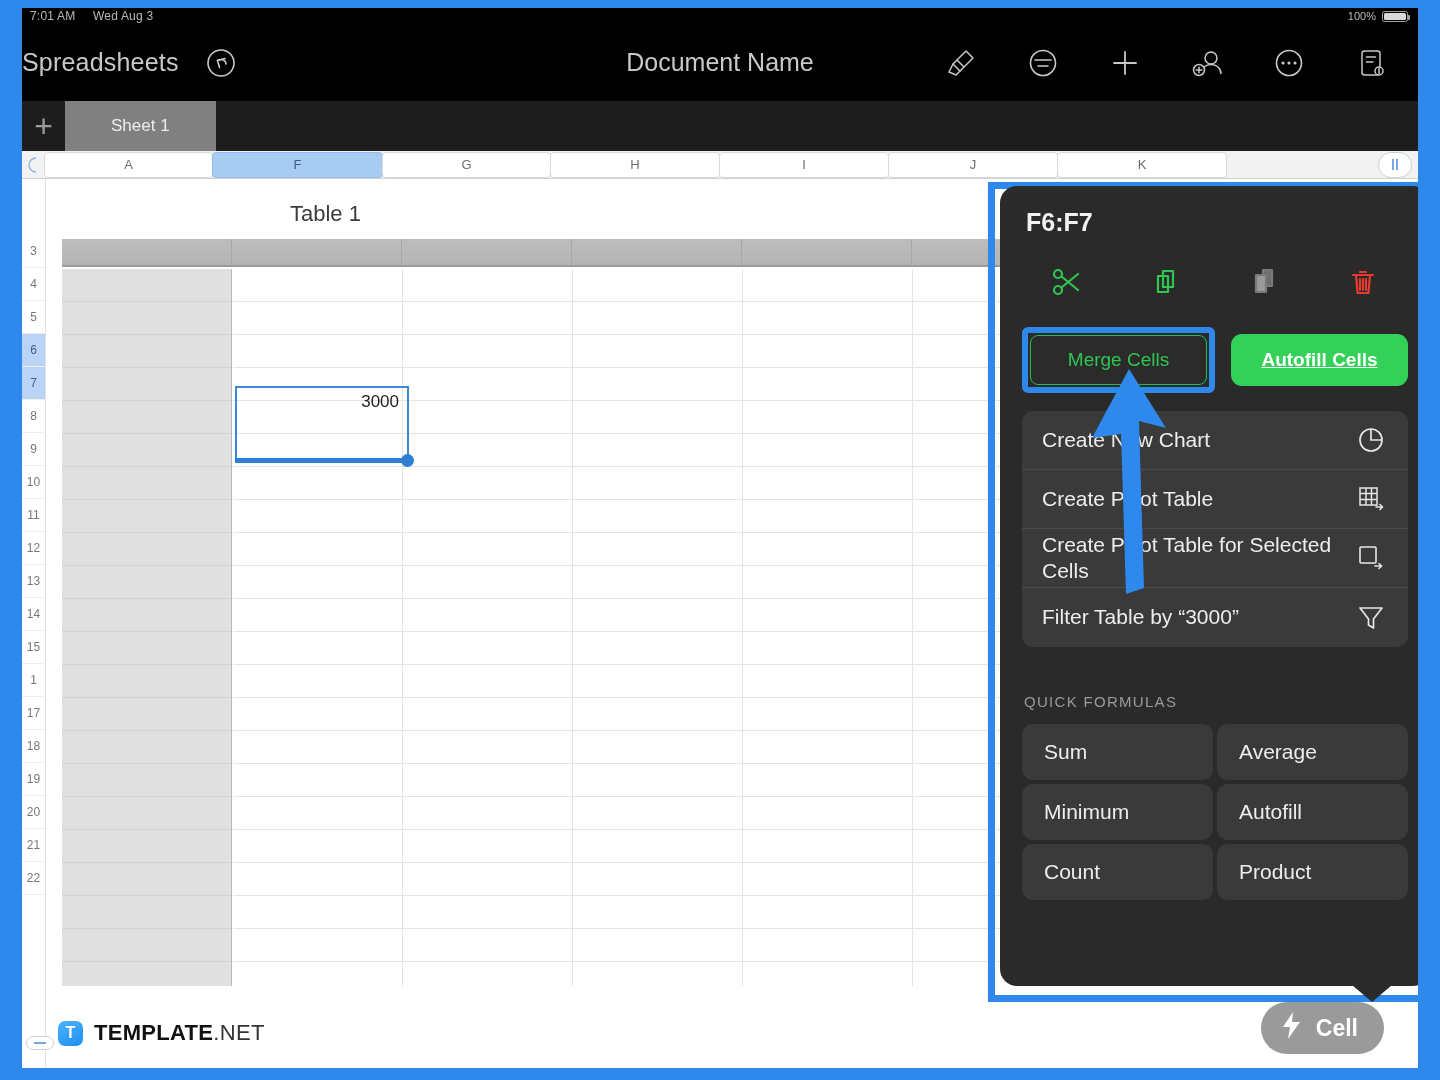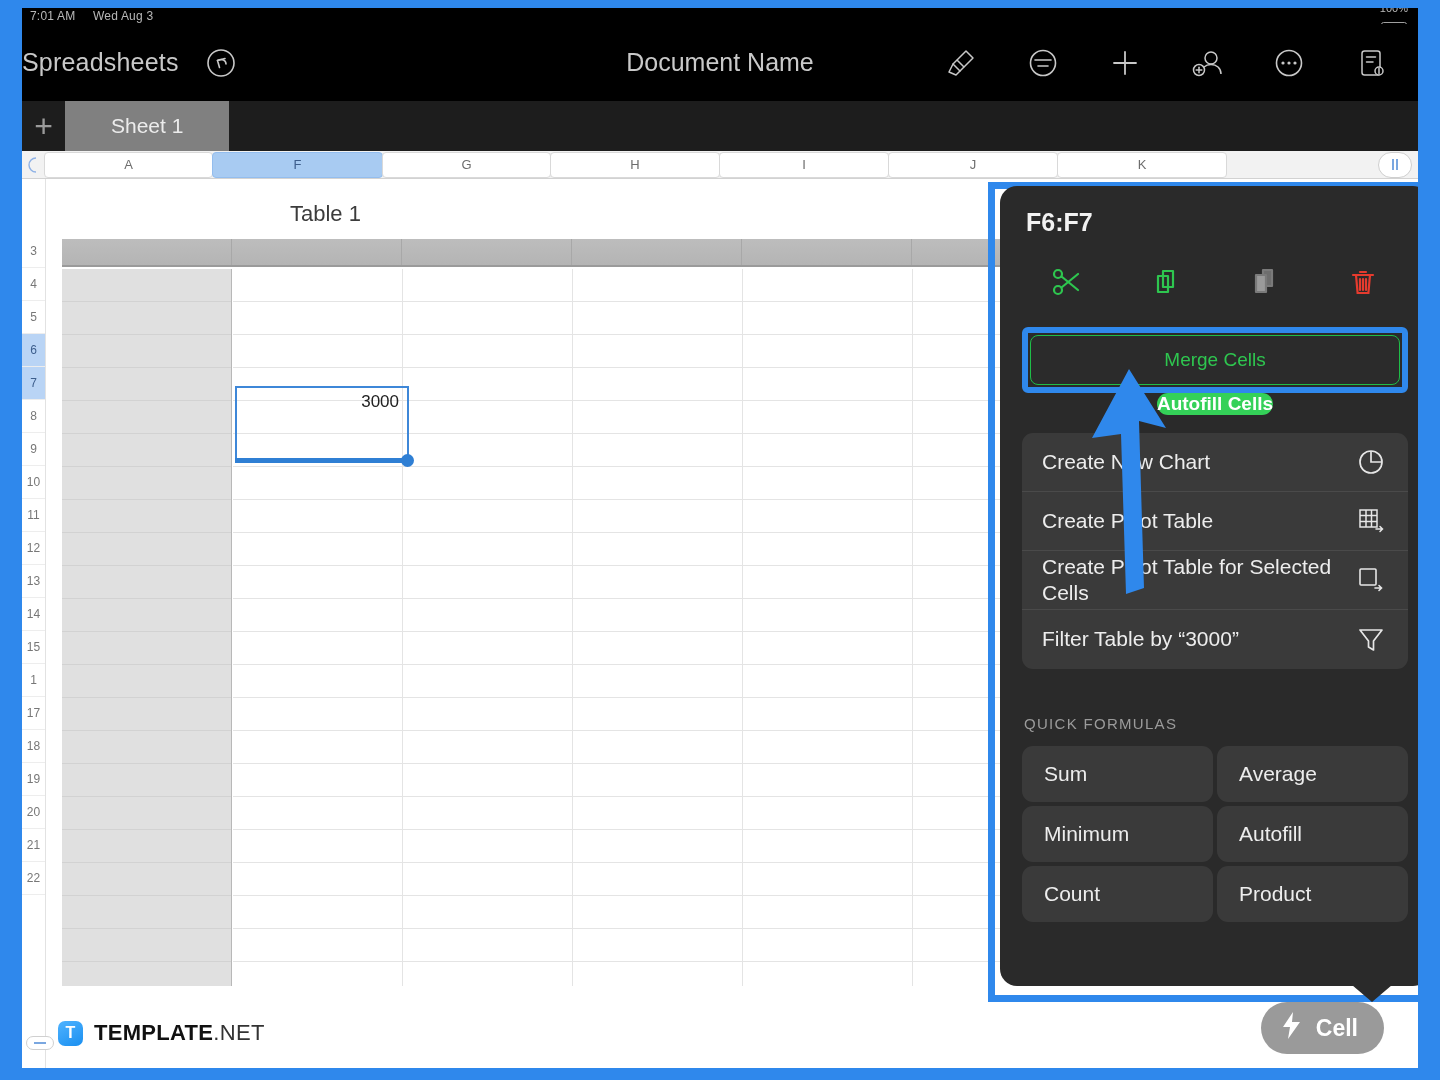--- a/index.html
+++ b/index.html
@@ -24,21 +24,21 @@
 
   
   #status-bar{
     position:absolute; left:0; top:0; width:100%; height:16px;
     background:#000; color:#d8d8d8;
     font-size:12px; line-height:16px;
     display:flex; align-items:center;
   }
   #status-left{ margin-left:8px; letter-spacing:.2px; opacity:.85;}
   #status-time{ margin-right:14px; }
-  #status-right{ margin-left:auto; display:flex; align-items:center; gap:6px; margin-right:10px; opacity:.85;flex-direction:column;}
+  #status-right{ margin-left:auto; display:flex; align-items:center; gap:6px; margin-right:10px; opacity:.85;}
   .batt-shell{ width:26px; height:11px; border:1px solid #bbb; border-radius:2.5px; position:relative;}
   .batt-shell:after{content:"";position:absolute;right:-3px;top:3px;width:2px;height:5px;background:#bbb;border-radius:0 1px 1px 0;}
   .batt-fill{position:absolute;left:1px;top:1px;bottom:1px;width:22px;background:#fff;border-radius:1.5px;}
 
   
   #top-toolbar{
     position:absolute; left:0; top:16px; width:100%; height:77px;
     background:#000; color:#d2d2d2;
     display:flex; align-items:center;
   }
@@ -60,21 +60,21 @@
   #sheet-tabbar{
     position:absolute; left:0; top:93px; width:100%; height:50px;
     background:#1d1d1d; display:flex; align-items:stretch;
   }
   #btn-add-sheet{
     width:43px; display:flex; align-items:center; justify-content:center;
     color:#9a9a9a; font-size:32px; font-weight:300;
   }
   .sheet-tab{
     padding:0 46px; display:flex; align-items:center; justify-content:center;
-    color:#ececec; font-size:21px;
+    color:#ececec; font-size:17px;
   }
   .sheet-tab.active{ background:#808080; }
 
   
   #col-header-bar{
     position:absolute; left:0; top:143px; width:100%; height:28px;
     background:#f2f2f2; display:flex; align-items:center;
     border-bottom:1px solid #d2d2d2;
   }
   #colhdr-left-handle{
@@ -196,35 +196,35 @@
   #pop-range{
     padding:22px 0 0 26px; font-size:25px; font-weight:bold; color:#f2f2f2;
   }
   #pop-iconrow{
     display:flex; justify-content:space-around; align-items:center;
     margin-top:22px; padding:0 18px 0 18px; height:46px;
   }
   .pop-ic{ width:40px; height:40px; display:flex; align-items:center; justify-content:center; }
 
   #pop-actionrow{
-    display:flex; padding:12px 22px 0 22px; margin-top:10px;flex-direction:column;
+    display:flex; gap:16px; padding:12px 22px 0 22px; margin-top:10px;
   }
   #btn-merge-wrap{
     flex:1; border:6px solid #2f88ec; border-radius:6px; padding:2px;
   }
   #btn-merge{
     width:100%; height:50px; border:1px solid #1fbd48; border-radius:8px;
     background:#2b2b2b; color:#2ec64f; font-size:19px;
     display:flex; align-items:center; justify-content:center;
   }
   #btn-autofill{
-    flex:1; height:45px; align-self:center;
-    border-radius:18px; background:#34d158; color:#fff;
+    flex:1; height:52px; align-self:center;
+    border-radius:11px; background:#34d158; color:#fff;
     font-size:19px; font-weight:bold;
-    display:flex; align-items:center; justify-content:center;
+    display:flex; align-items:center; justify-content:center;text-decoration:underline;
   }
 
   #pop-menu{
     margin:18px 22px 0 22px; background:#3a3a3a; border-radius:11px; overflow:hidden;
   }
   .menu-item{
     display:flex; align-items:center; padding:0 20px;
     min-height:59px; border-bottom:1px solid #4a4a4a;
   }
   .menu-item:last-child{ border-bottom:none; }

